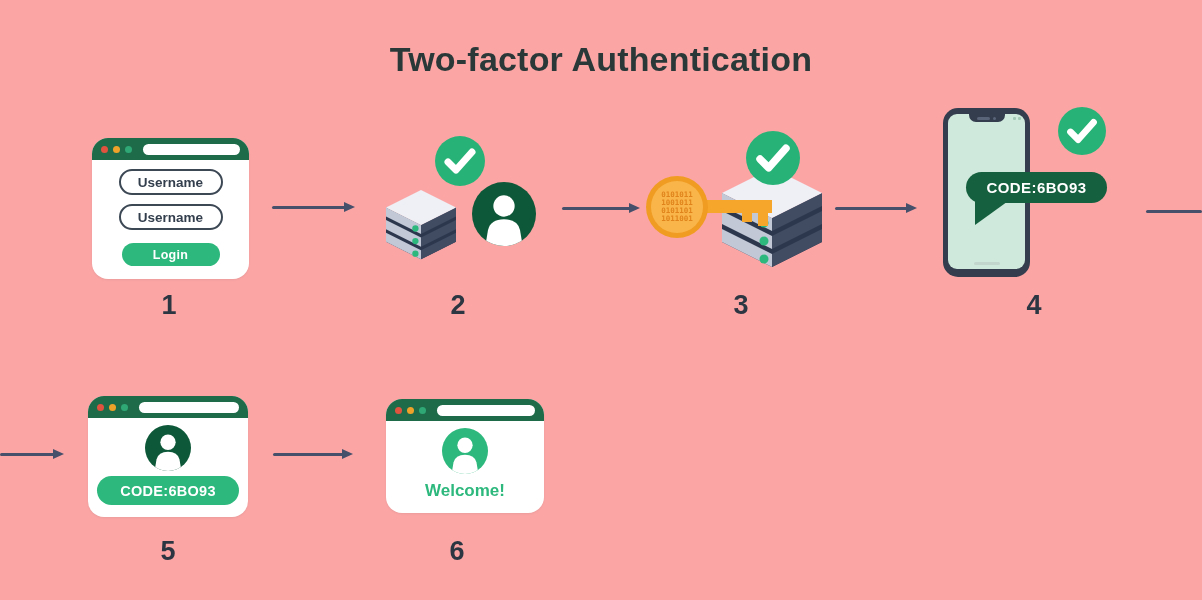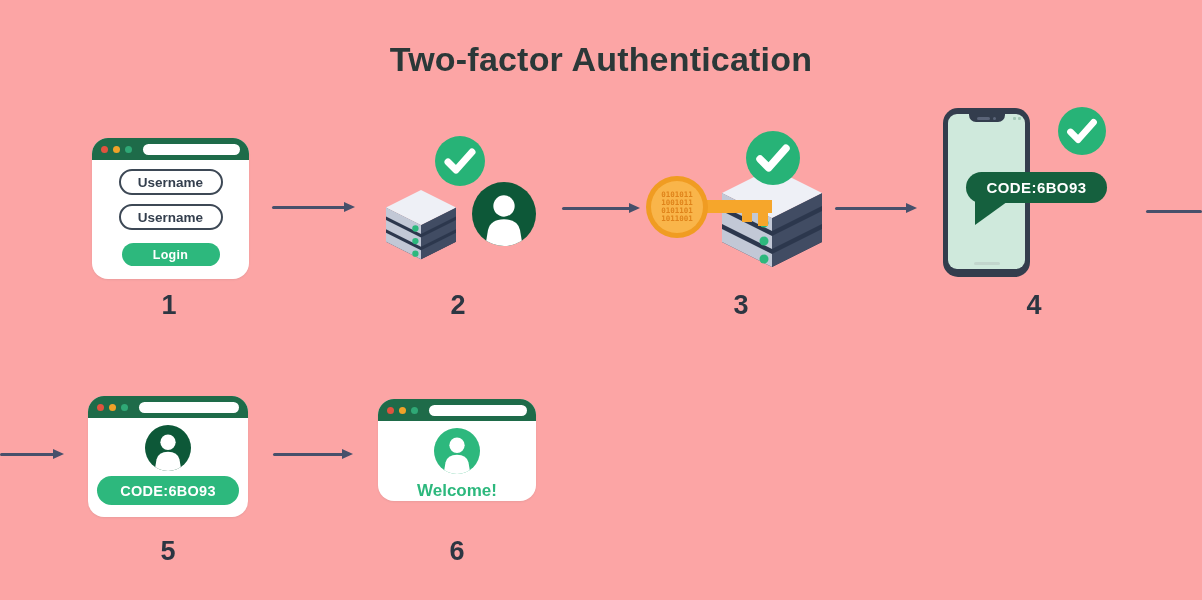--- a/index.html
+++ b/index.html
@@ -26,21 +26,21 @@
     width:100px;height:22px;border:2px solid #3d4855;border-radius:14px;
     margin:9px auto 0;display:flex;align-items:center;justify-content:center;
     font-size:13.5px;font-weight:700;color:#333e4d;background:#fff;
   }
   .login-btn{
     width:98px;height:23px;background:#2db87d;border-radius:13px;
     margin:13px auto 0;display:flex;align-items:center;justify-content:center;
     font-size:12.5px;font-weight:800;color:#fff;letter-spacing:.3px;
   }
   .win5{left:88px;top:396px;width:160px;height:121px;}
-  .win6{left:378px;top:399px;width:158px;height:102px;}
+  .win6{left:386px;top:399px;width:158px;height:114px;}
   .win-avatar{position:absolute;left:50%;transform:translateX(-50%);top:29px;width:46px;height:46px;}
   .code-pill{
     position:absolute;left:9px;right:9px;top:80px;height:29px;background:#2db87d;
     border-radius:15px;display:flex;align-items:center;justify-content:center;
     color:#fff;font-weight:800;font-size:14.5px;letter-spacing:.3px;
   }
   .welcome-text{
     position:absolute;left:0;right:0;top:82px;text-align:center;
     color:#2db87d;font-weight:800;font-size:17px;
   }

